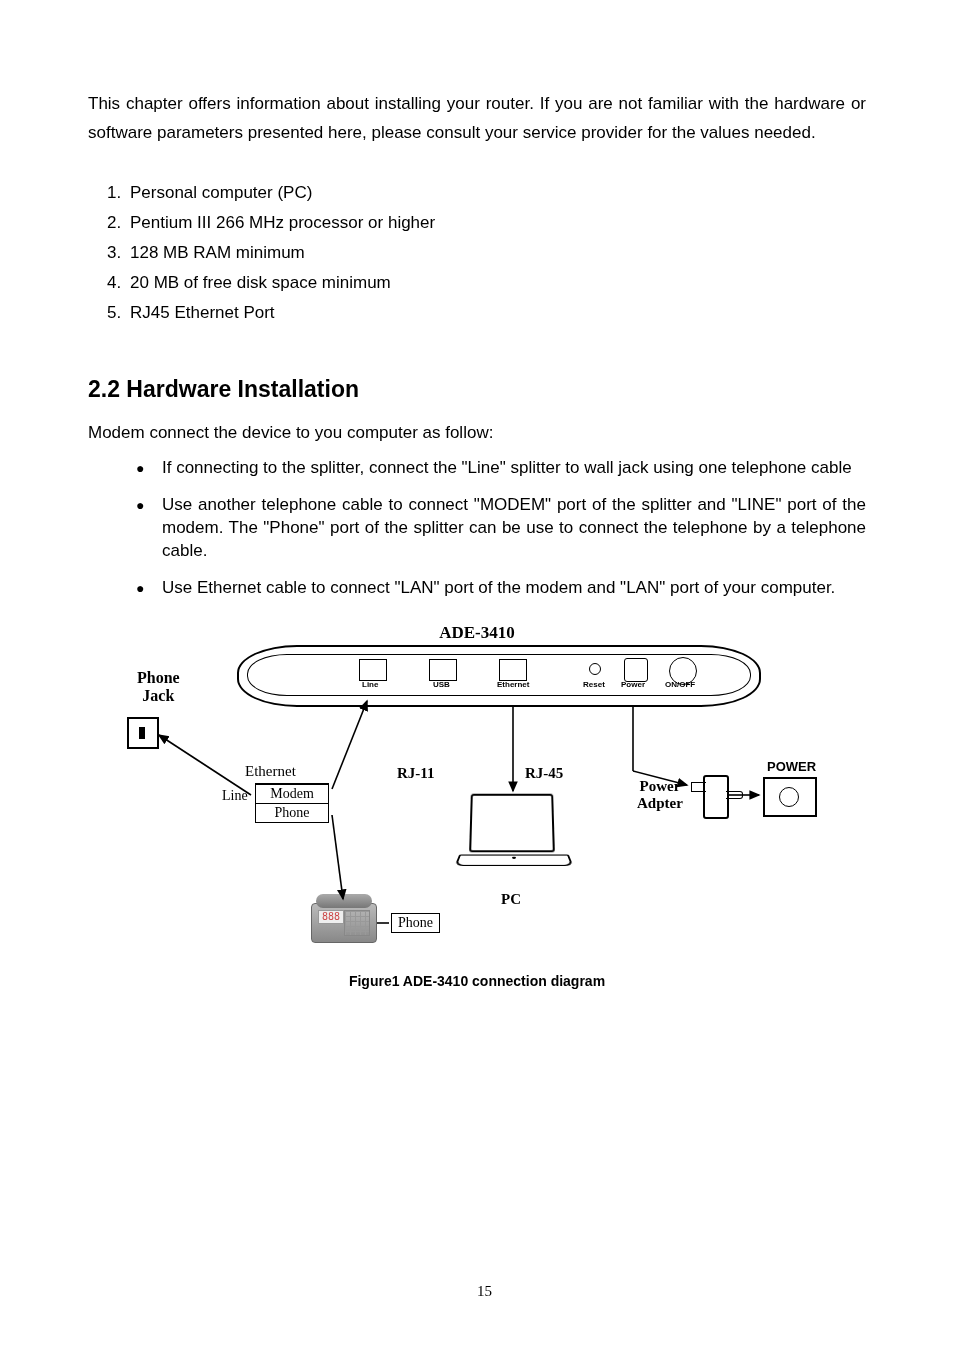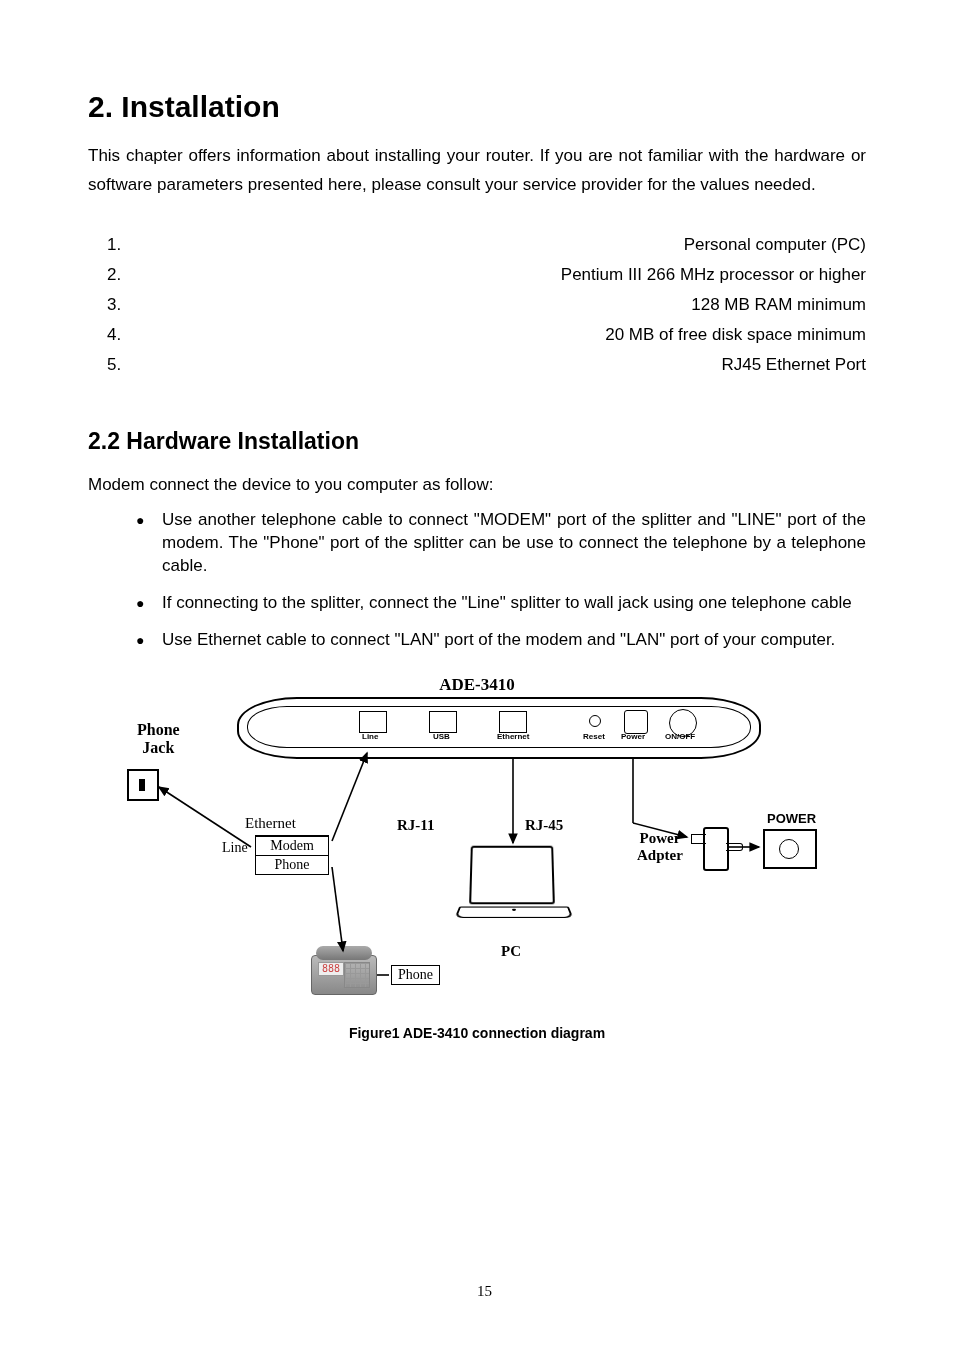--- a/index.html
+++ b/index.html
@@ -32,21 +32,21 @@
     margin: 0 0 20px 0;
     text-align: left;
   }
   ol.num {
     margin: 0 0 48px 0;
     padding: 0 0 0 38px;
     font-size: 17px;
   }
   ol.num li {
     padding: 5px 0 5px 4px;
-    text-align: right;
+    text-align: left;
   }
   .para {
     font-size: 17px;
     margin: 0 0 14px 0;
     text-align: left;
   }
   ul.bul {
     list-style: none;
     margin: 0;
     padding: 0 0 0 48px;
@@ -235,37 +235,36 @@
     position:absolute; border:1.5px solid #000; font-size:14px; padding:1px 6px; background:#fff;
   }
   svg.arrows {
     position:absolute; top:0; left:0; pointer-events:none;
   }
 </style>
 </head>
 <body>
 
 <div class="page">
-  <h1>2. Installation</h1>
   <p class="intro">This chapter offers information about installing your router. If you are not familiar with the hardware or software parameters presented here, please consult your service provider for the values needed.</p>
 
   <ol class="num">
     <li>Personal computer (PC)</li>
     <li>Pentium III 266 MHz processor or higher</li>
     <li>128 MB RAM minimum</li>
     <li>20 MB of free disk space minimum</li>
     <li>RJ45 Ethernet Port</li>
   </ol>
 
   <h2>2.2 Hardware Installation</h2>
   <p class="para">Modem connect the device to you computer as follow:</p>
 
   <ul class="bul">
+    <li>If connecting to the splitter, connect the "Line" splitter to wall jack using one telephone cable</li>
     <li>Use another telephone cable to connect "MODEM" port of the splitter and "LINE" port of the modem. The "Phone" port of the splitter can be use to connect the telephone by a telephone cable.</li>
-    <li>If connecting to the splitter, connect the "Line" splitter to wall jack using one telephone cable</li>
     <li>Use Ethernet cable to connect "LAN" port of the modem and "LAN" port of your computer.</li>
   </ul>
 
   <div class="figwrap">
     <div class="diagram" style="height:340px;">
       <div class="dtitle">ADE-3410</div>
 
       
       <div class="router" style="position:absolute; top:22px; left:110px;">
         <div class="router-inner"></div>

